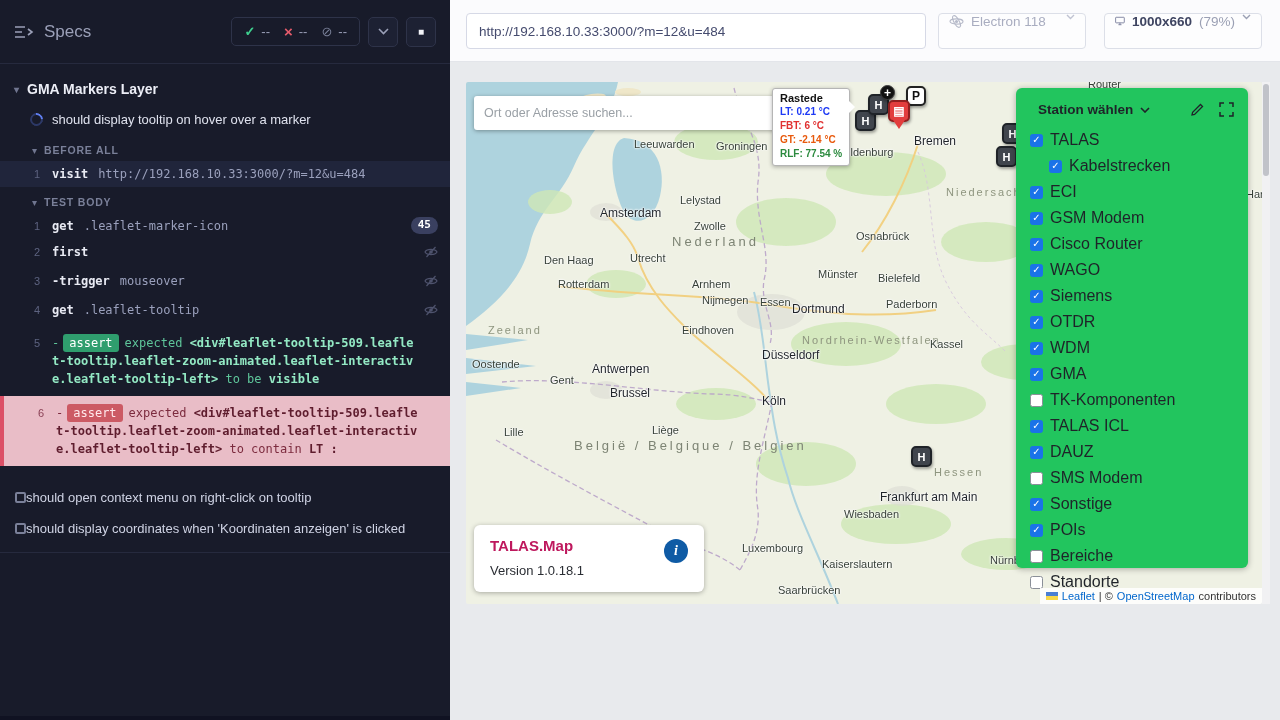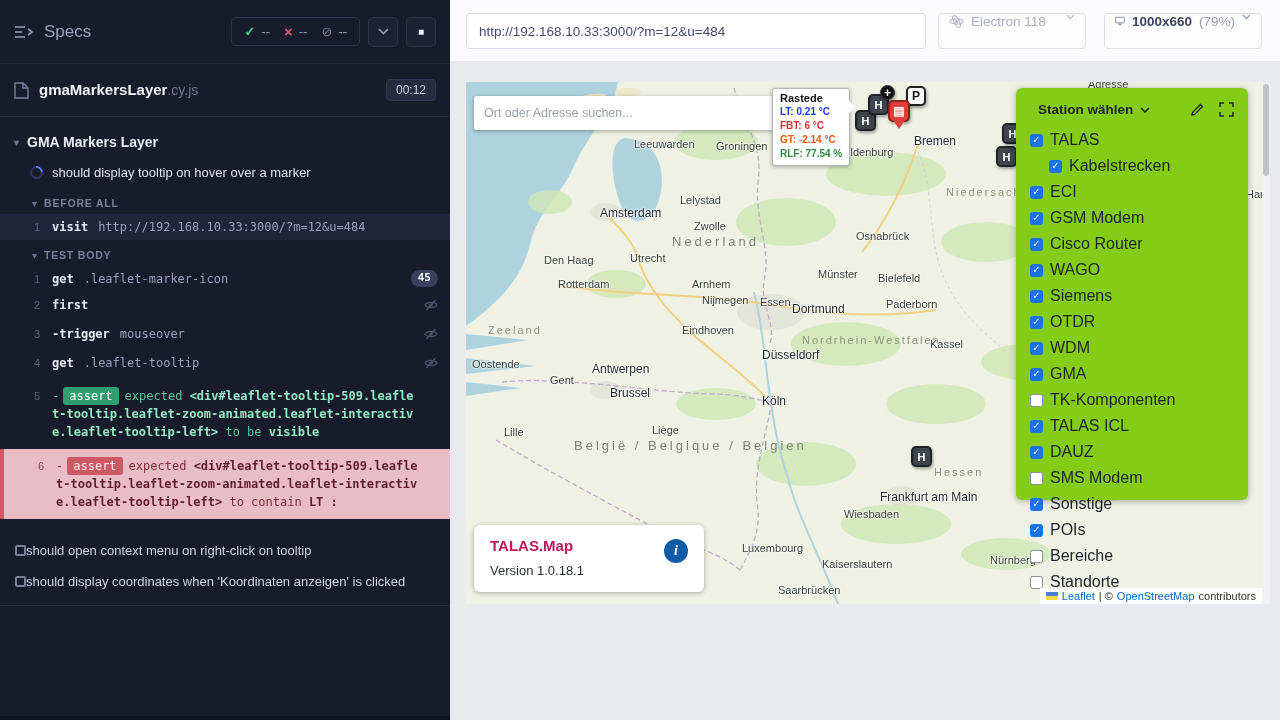--- a/index.html
+++ b/index.html
@@ -88,21 +88,21 @@
 
   .tooltip { position:absolute; left:306px; top:6px; z-index:20; background:#fff; border:1px solid #b5b5b5; border-radius:3px; box-shadow:0 1px 4px rgba(0,0,0,.3); padding:3px 7px 4px; }
   .tooltip:after { content:""; position:absolute; right:-6px; top:12px; border:6px solid transparent; border-right:none; border-left:6px solid #fff; }
   .tt-title { font-size:11px; font-weight:700; color:#111; margin-bottom:1px; }
   .tt-row { font-size:10px; font-weight:700; line-height:1.4; white-space:nowrap; }
 
   .search { position:absolute; left:8px; top:14px; width:302px; height:34px; background:#fff; border-radius:3px; box-shadow:0 1px 4px rgba(0,0,0,.35); z-index:15; display:flex; align-items:center; padding:0 10px; }
   .search input { border:none; outline:none; width:100%; font-size:12.5px; color:#333; background:transparent; font-family:"Liberation Sans",sans-serif; }
   .search input::placeholder { color:#9aa0a6; }
 
-  .panel { position:absolute; left:550px; top:6px; width:232px; height:412px; background:#84cc16; border-radius:6px; box-shadow:0 1px 6px rgba(0,0,0,.3); z-index:10; padding:14px 14px 6px; }
+  .panel { position:absolute; left:550px; top:6px; width:232px; height:480px; background:#22c55e; border-radius:6px; box-shadow:0 1px 6px rgba(0,0,0,.3); z-index:10; padding:14px 14px 6px; }
   .panel-head { display:flex; align-items:center; margin-bottom:10px; padding-left:8px; }
   .panel-title { font-size:13.5px; font-weight:600; color:#1f2329; display:flex; align-items:center; gap:7px; }
   .panel-icons { margin-left:auto; display:flex; gap:14px; align-items:center; }
   .st-item { display:flex; align-items:center; gap:7px; padding:4px 0; }
   .st-item.indent { margin-left:19px; }
   .cb { width:13px; height:13px; border-radius:2.5px; flex:none; display:flex; align-items:center; justify-content:center; font-size:10px; line-height:1; }
   .cb.on { background:#1a73e8; border:1px solid #1a73e8; color:#fff; }
   .cb.off { background:#fff; border:1.5px solid #8a8f98; }
   .st-label { font-size:16px; color:#1f2329; }
 
@@ -149,28 +149,20 @@
         <svg width="11" height="7" viewBox="0 0 11 7">
             <path d="M1 1 l4.5 4.5 L10 1" stroke="#9ba0b8" stroke-width="1.6" fill="none"></path>
           </svg>
       </span>
       <span class="btn-sq">
           <span class="stop-glyph">■</span>
         </span>
     </div>
   </div>
 
-  <div class="spec-row">
-    <svg width="15" height="17" viewBox="0 0 15 17">
-        <path d="M1 1 h8 l5 5 v10 h-13 Z" fill="none" stroke="#7a8099" stroke-width="1.4"></path>
-        <path d="M9 1 v5 h5" fill="none" stroke="#7a8099" stroke-width="1.4"></path>
-      </svg>
-    <span><span class="spec-name">gmaMarkersLayer</span><span class="spec-ext">.cy.js</span></span>
-    <span class="spec-time">00:12</span>
-  </div>
 
   <div class="tree">
     <div class="suite">
       <span class="caret">▾</span>
       <span>GMA Markers Layer</span>
     </div>
     <div class="test">
       <span class="spinner"></span>
       <span class="test-title">should display tooltip on hover over a marker</span>
     </div>
@@ -327,21 +319,21 @@
         <path d="M452,70 C470,110 460,160 480,200 C500,240 520,250 540,270"></path>
       </g>
       <g stroke="#f2cf7d" stroke-width="2" fill="none" opacity="0.95">
         <path d="M138,130 C158,150 168,162 172,176 C182,210 208,234 222,248 C258,280 288,300 300,316"></path>
         <path d="M92,204 C170,214 240,212 300,222 C380,236 430,234 470,228"></path>
         <path d="M452,62 C440,100 420,140 396,170"></path>
       </g>
     </svg>
 
     <div id="map-labels">
-        <span class="map-label" style="left: 622px; top: -4px;">Adresse</span>
+        <span class="map-label" style="left: 622px; top: -4px;">Router</span>
         <span class="map-label big" style="left: 448px; top: 52px;">Bremen</span>
         <span class="map-label" style="left: 376px; top: 64px;">Oldenburg</span>
         <span class="map-label" style="left: 250px; top: 58px;">Groningen</span>
         <span class="map-label" style="left: 168px; top: 56px;">Leeuwarden</span>
         <span class="map-label region" style="left: 480px; top: 104px;">Niedersachsen</span>
         <span class="map-label" style="left: 780px; top: 106px;">Hannover</span>
         <span class="map-label" style="left: 214px; top: 112px;">Lelystad</span>
         <span class="map-label big" style="left: 134px; top: 124px;">Amsterdam</span>
         <span class="map-label" style="left: 228px; top: 138px;">Zwolle</span>
         <span class="map-label country" style="left: 206px; top: 152px;">Nederland</span>

